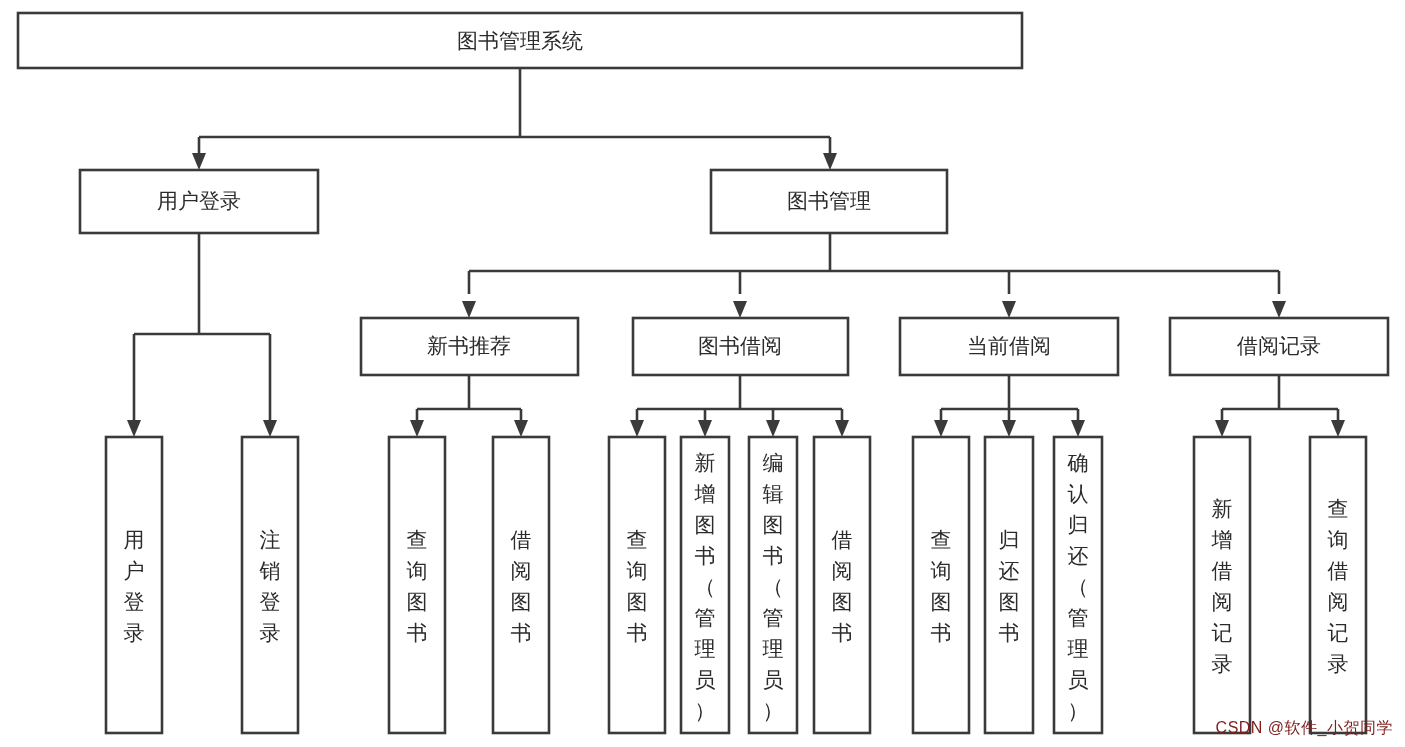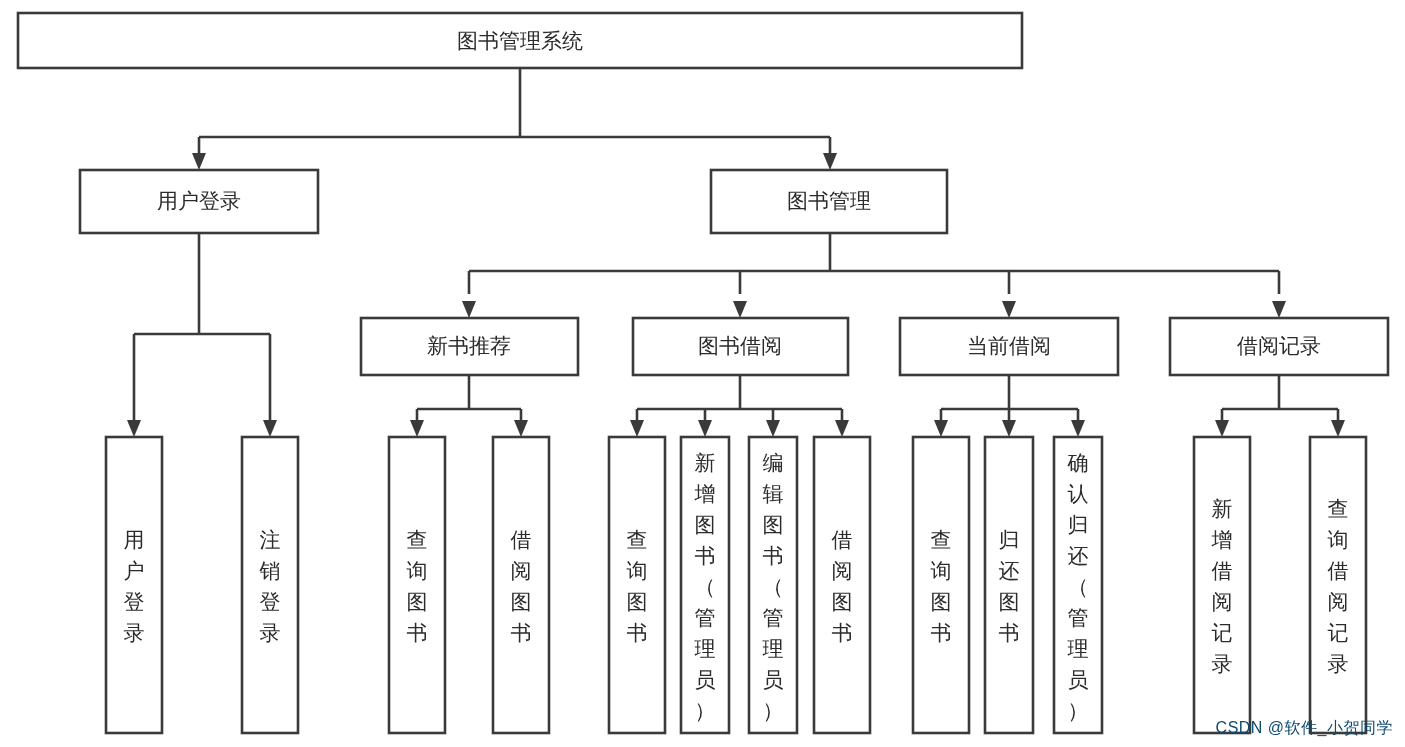--- a/index.html
+++ b/index.html
@@ -46,21 +46,21 @@
   .edge-arrow {
     fill: #3a3a3a;
     stroke: none;
   }
   .watermark {
     position: absolute;
     right: 12px;
     bottom: 8px;
     font-family: "Liberation Sans", "DejaVu Sans", sans-serif;
     font-size: 16px;
-    color: #0c4a6e;
+    color: #7f1d1d;
     letter-spacing: 0.5px;
     white-space: nowrap;
     pointer-events: none;
   }
 </style>
 </head>
 <body>
 
 <svg id="diagram" viewBox="0 0 1405 747" xmlns="http://www.w3.org/2000/svg">
 

